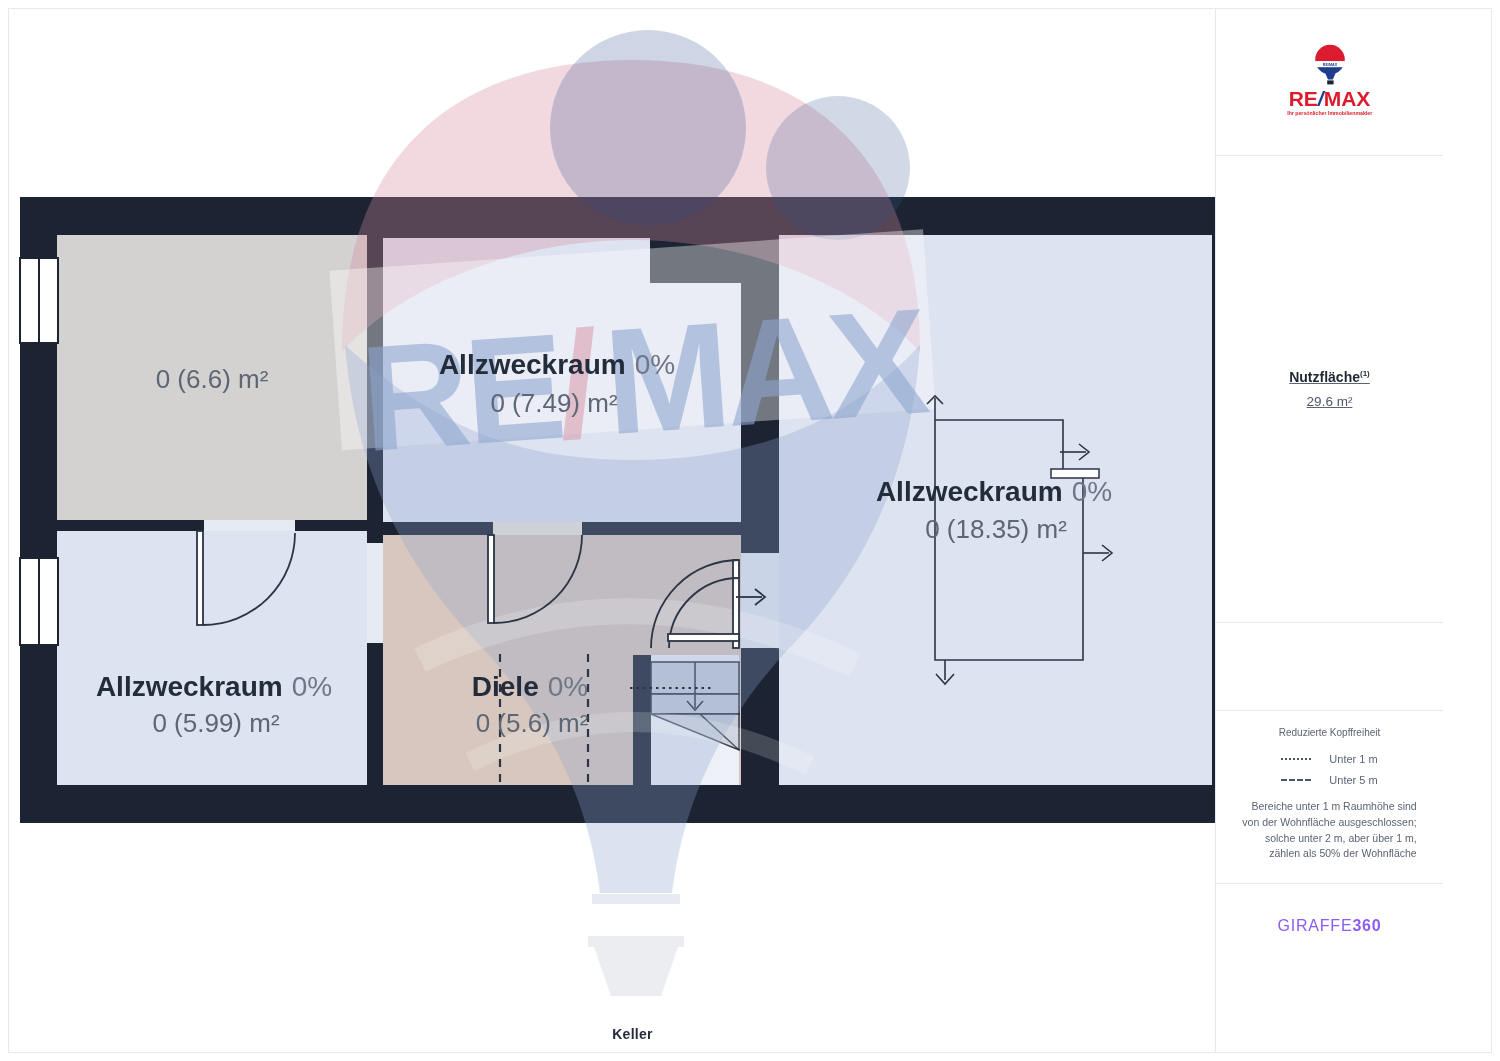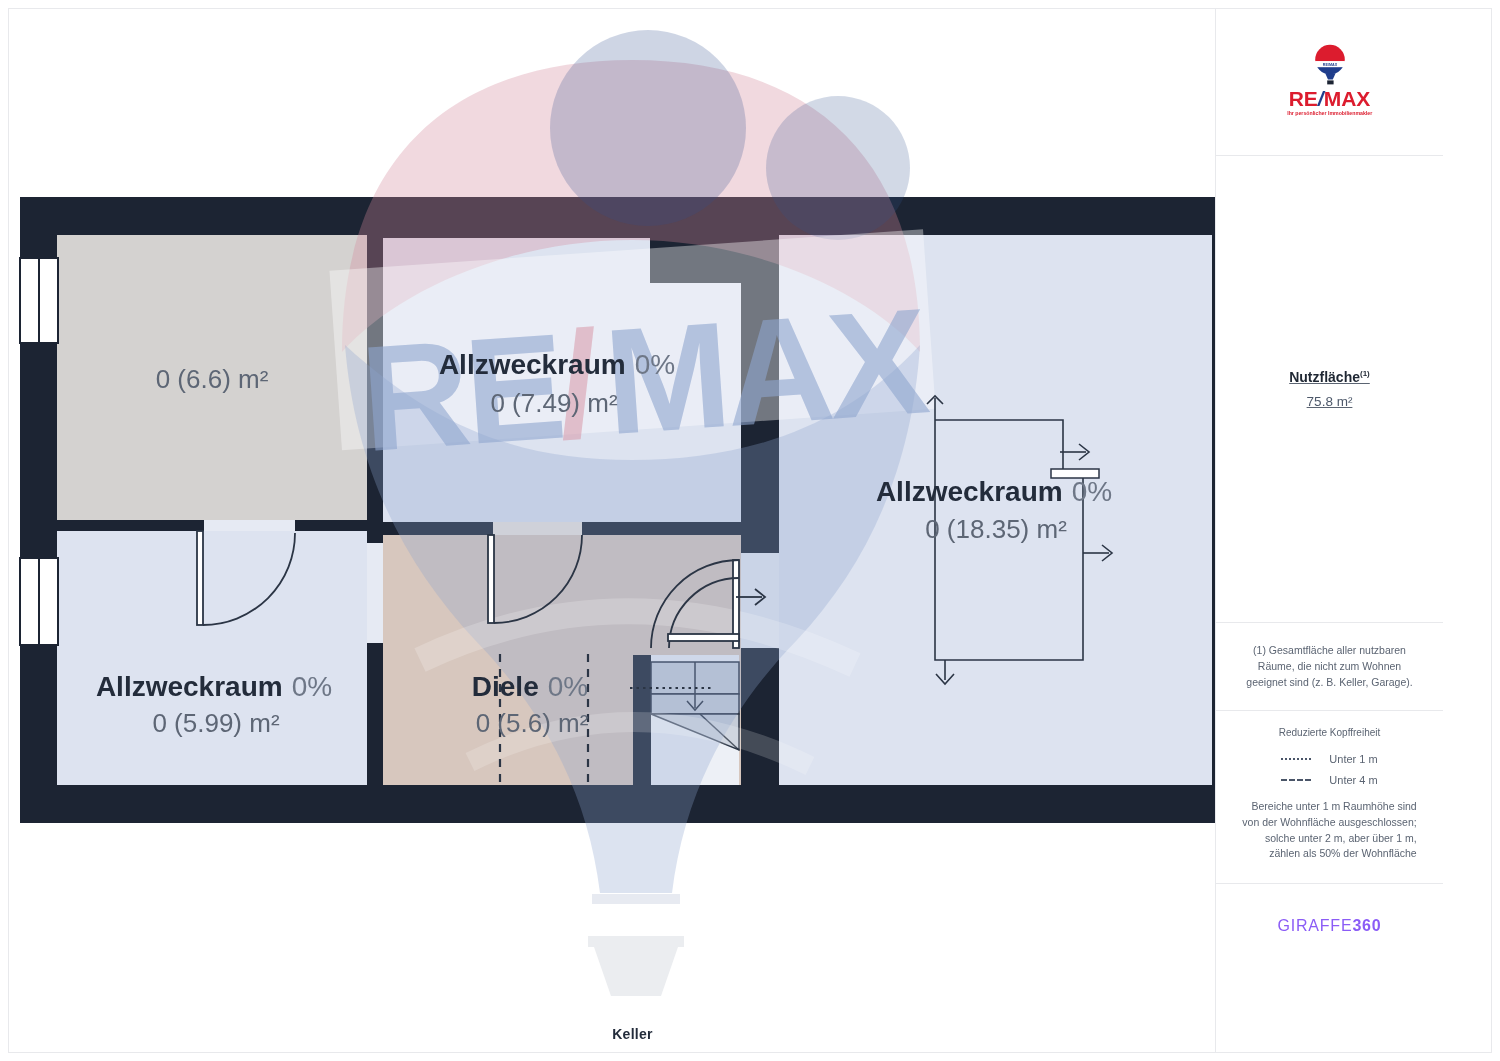--- a/index.html
+++ b/index.html
@@ -205,38 +205,33 @@
       <text x="20" y="28.6" text-anchor="middle" font-size="4.6" font-weight="bold" fill="#1f3d8c">RE/MAX</text>
       <path d="M14,37.5 L27,37.5 L23.5,45.5 L17.5,45.5 Z" fill="#1f3d8c"></path>
       <rect x="16.5" y="46.5" width="8" height="5" fill="#1c2433"></rect>
     </svg>
     <div class="brand-line"><span>RE</span><span class="slash">/</span><span>MAX</span></div>
     <div class="tagline">Ihr persönlicher Immobilienmakler</div>
   </div>
 
   <div class="sb-sec sb-nutz">
     <div class="nutz-title"><span>Nutzfläche</span><sup>(1)</sup></div>
-    <div class="nutz-value">75.8 m²</div>
-  </div>
-
-  <div class="sb-sec sb-note">
-    <div>(1) Gesamtfläche aller nutzbaren
-Räume, die nicht zum Wohnen
-geeignet sind (z. B. Keller, Garage).</div>
-  </div>
+    <div class="nutz-value">29.6 m²</div>
+  </div>
+
 
   <div class="sb-sec sb-legend">
     <div class="legend-title">Reduzierte Kopffreiheit</div>
     <div class="legend-row">
       <span class="swatch dotted"></span>
       <span class="lbl">Unter 1 m</span>
     </div>
     <div class="legend-row">
       <span class="swatch dashed"></span>
-      <span class="lbl">Unter 4 m</span>
+      <span class="lbl">Unter 5 m</span>
     </div>
     <div class="legend-desc">Bereiche unter 1 m Raumhöhe sind
 von der Wohnfläche ausgeschlossen;
 solche unter 2 m, aber über 1 m,
 zählen als 50% der Wohnfläche</div>
   </div>
 
   <div class="sb-sec sb-disclaimer">
     <div class="giraffe"><span>GIRAFFE</span><span class="b">360</span></div>
   </div>

